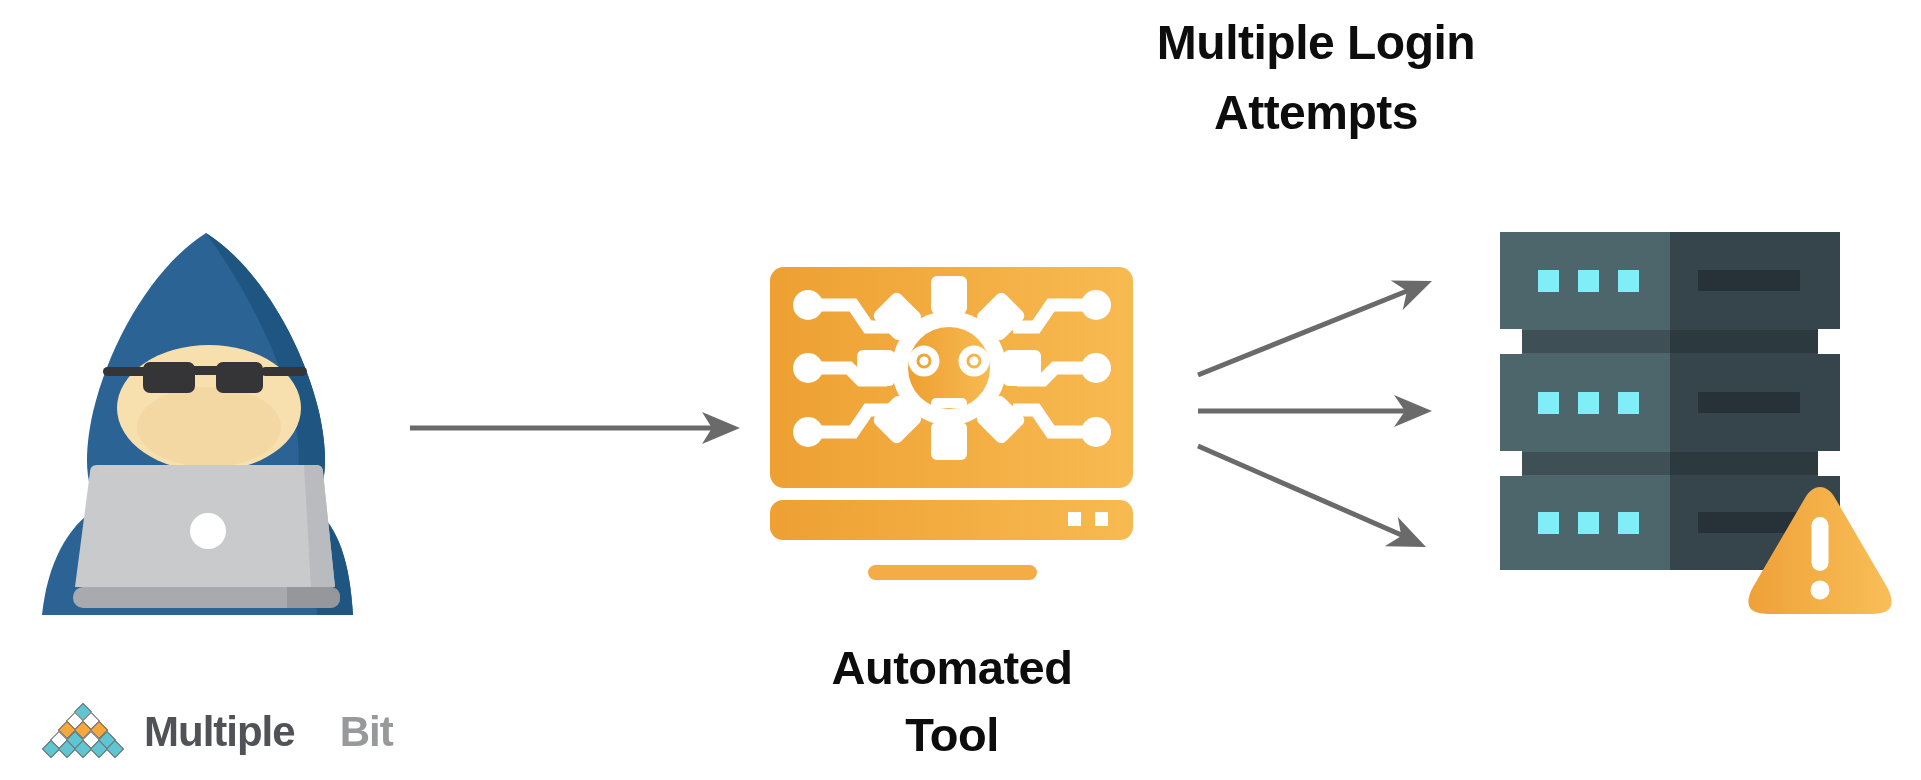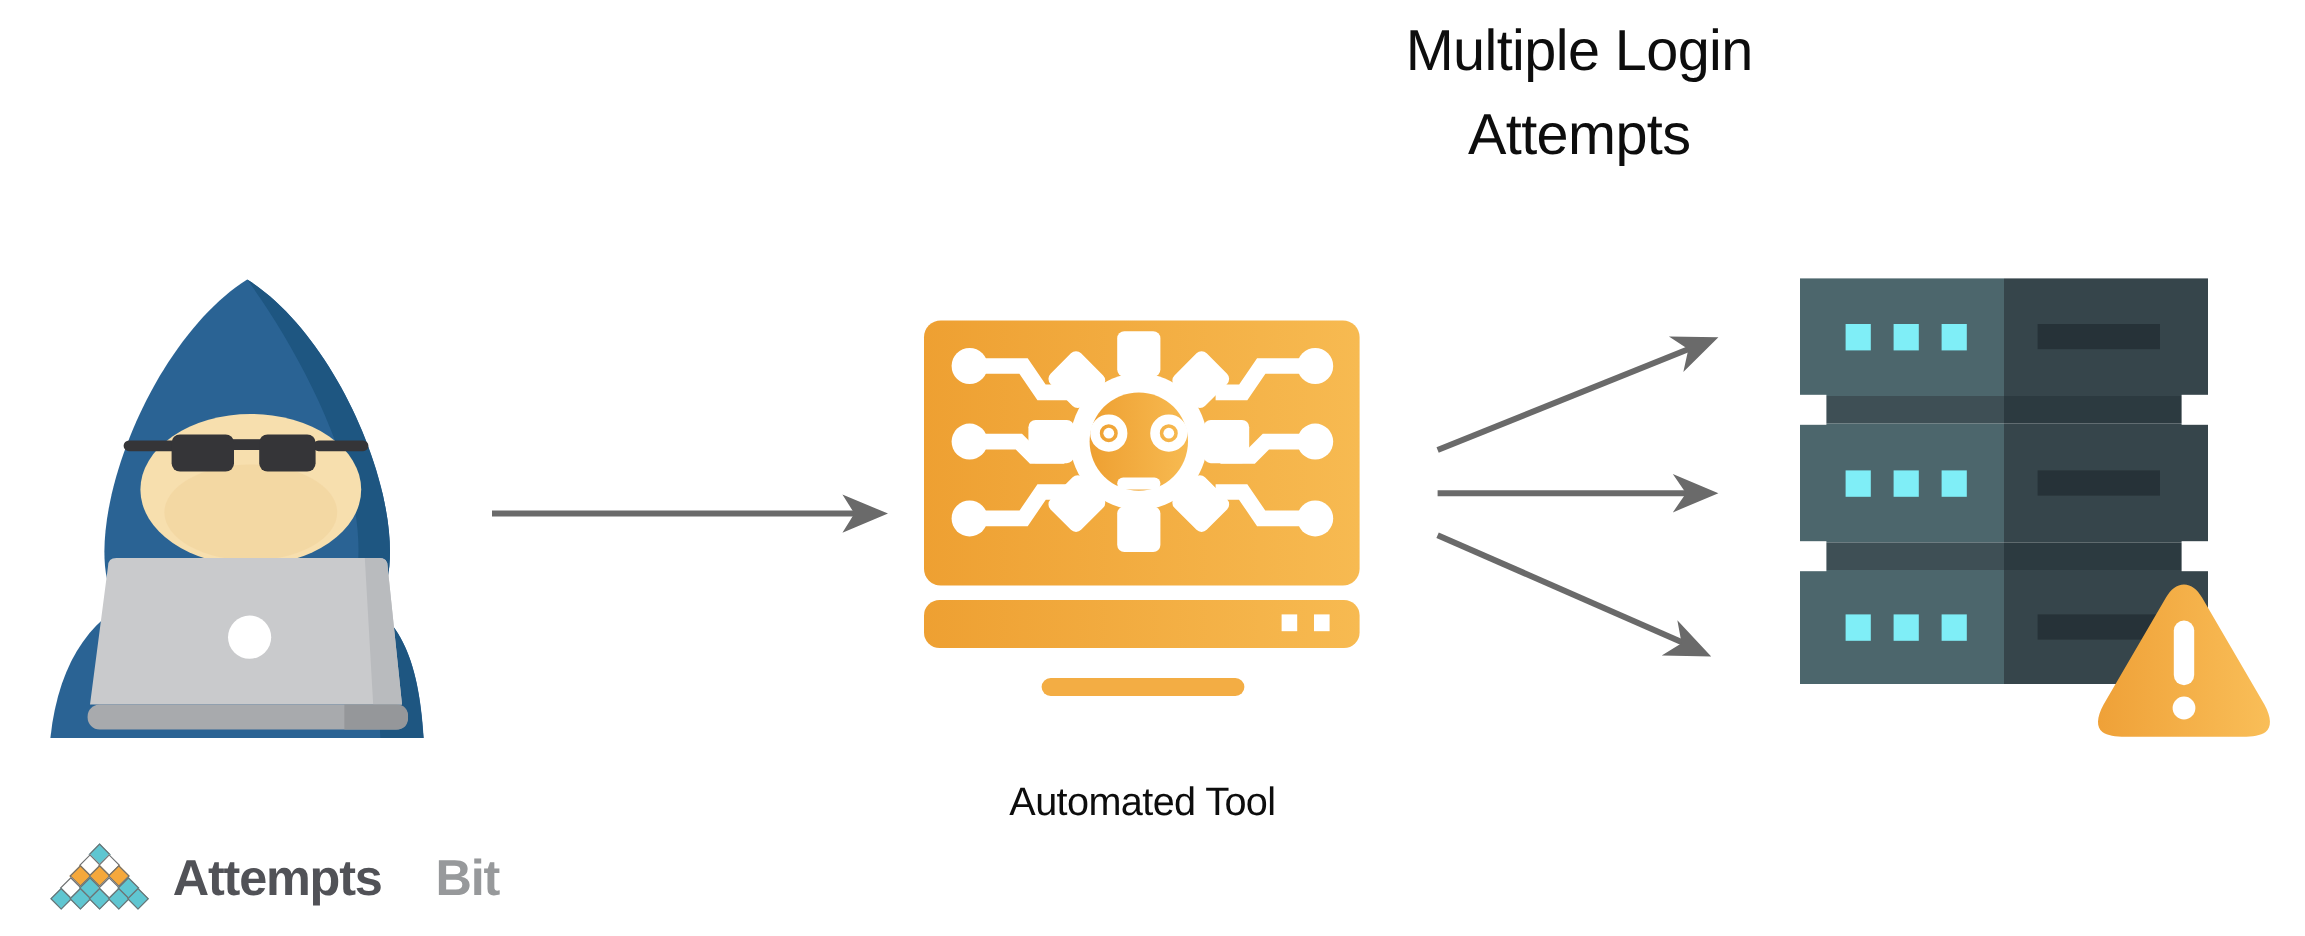--- a/index.html
+++ b/index.html
@@ -2,25 +2,25 @@
 <html style="--background: #ffffff; --text-black: #0d0d0d; --arrow-gray: #6a6a6a; --tool-orange-dark: #eea032; --tool-orange-light: #f7ba51; --tool-orange-stand: #f3ad44; --hood-blue: #2a6394; --hood-blue-dark: #1e5681; --skin: #f7dfae; --skin-shadow: #f0d29b; --glasses-dark: #353538; --laptop-gray: #c9cacc; --laptop-shade: #b9bbbe; --laptop-base: #a8aaad; --laptop-base-dark: #95979a; --server-left: #4c666c; --server-right: #36454b; --server-band-left: #3e4f55; --server-band-right: #2c3a40; --server-slot: #263238; --server-light-cyan: #7feef7; --warning-orange-dark: #efa138; --warning-orange-light: #f9be58; --logo-teal: #5fc6d1; --logo-orange: #f5a83c; --logo-border: #6e7071; --brand-dark: #515257; --brand-light: #97999b;"><head>
 <meta charset="utf-8">
 <style>
   html,body{margin:0;padding:0;background:#fff;}
   .canvas{
     position:relative;width:1921px;height:780px;background:var(--background,#fff);
     font-family:"Liberation Sans",sans-serif;overflow:hidden;
   }
   .abs{position:absolute;}
   .label{
-    position:absolute;font-weight:400;color:var(--text-black,#0d0d0d);
+    position:absolute;font-weight:700;color:var(--text-black,#0d0d0d);
     text-align:center;letter-spacing:-0.5px;
   }
   .label-attempts{left:1156px;top:8px;width:320px;font-size:48px;line-height:70px;}
-  .label-tool{left:782px;top:634px;width:340px;font-size:33px;line-height:67px;}
+  .label-tool{left:782px;top:634px;width:340px;font-size:47px;line-height:67px;}
   .logo{
     position:absolute;left:38px;top:692px;height:80px;display:flex;align-items:center;gap:16px;
   }
   .logo-mark{position:relative;width:90px;height:60px;}
   .diamond{
     position:absolute;width:13px;height:13px;border:1.5px solid var(--logo-border,#6e7071);
     transform:translate(-50%,-50%) rotate(45deg);box-sizing:border-box;
   }
   .brand{font-size:42px;font-weight:700;letter-spacing:-1px;white-space:nowrap;}
   .brand .b1{color:var(--brand-dark,#515257);}
@@ -181,17 +181,17 @@
         <div class="diamond" style="left: 37px; top: 37.6px; background: var(--logo-teal);"></div>
         <div class="diamond" style="left: 53px; top: 37.6px; background: rgb(255, 255, 255);"></div>
         <div class="diamond" style="left: 69px; top: 37.6px; background: var(--logo-teal);"></div>
         <div class="diamond" style="left: 13px; top: 46.8px; background: var(--logo-teal);"></div>
         <div class="diamond" style="left: 29px; top: 46.8px; background: var(--logo-teal);"></div>
         <div class="diamond" style="left: 45px; top: 46.8px; background: var(--logo-teal);"></div>
         <div class="diamond" style="left: 61px; top: 46.8px; background: var(--logo-teal);"></div>
         <div class="diamond" style="left: 77px; top: 46.8px; background: var(--logo-teal);"></div>
       </div>
     <div class="brand">
-      <span class="b1">Attempts</span><span class="b2">Bit</span>
+      <span class="b1">Multiple</span><span class="b2">Bit</span>
     </div>
   </div>
 
 </div>
 
 </body></html>

